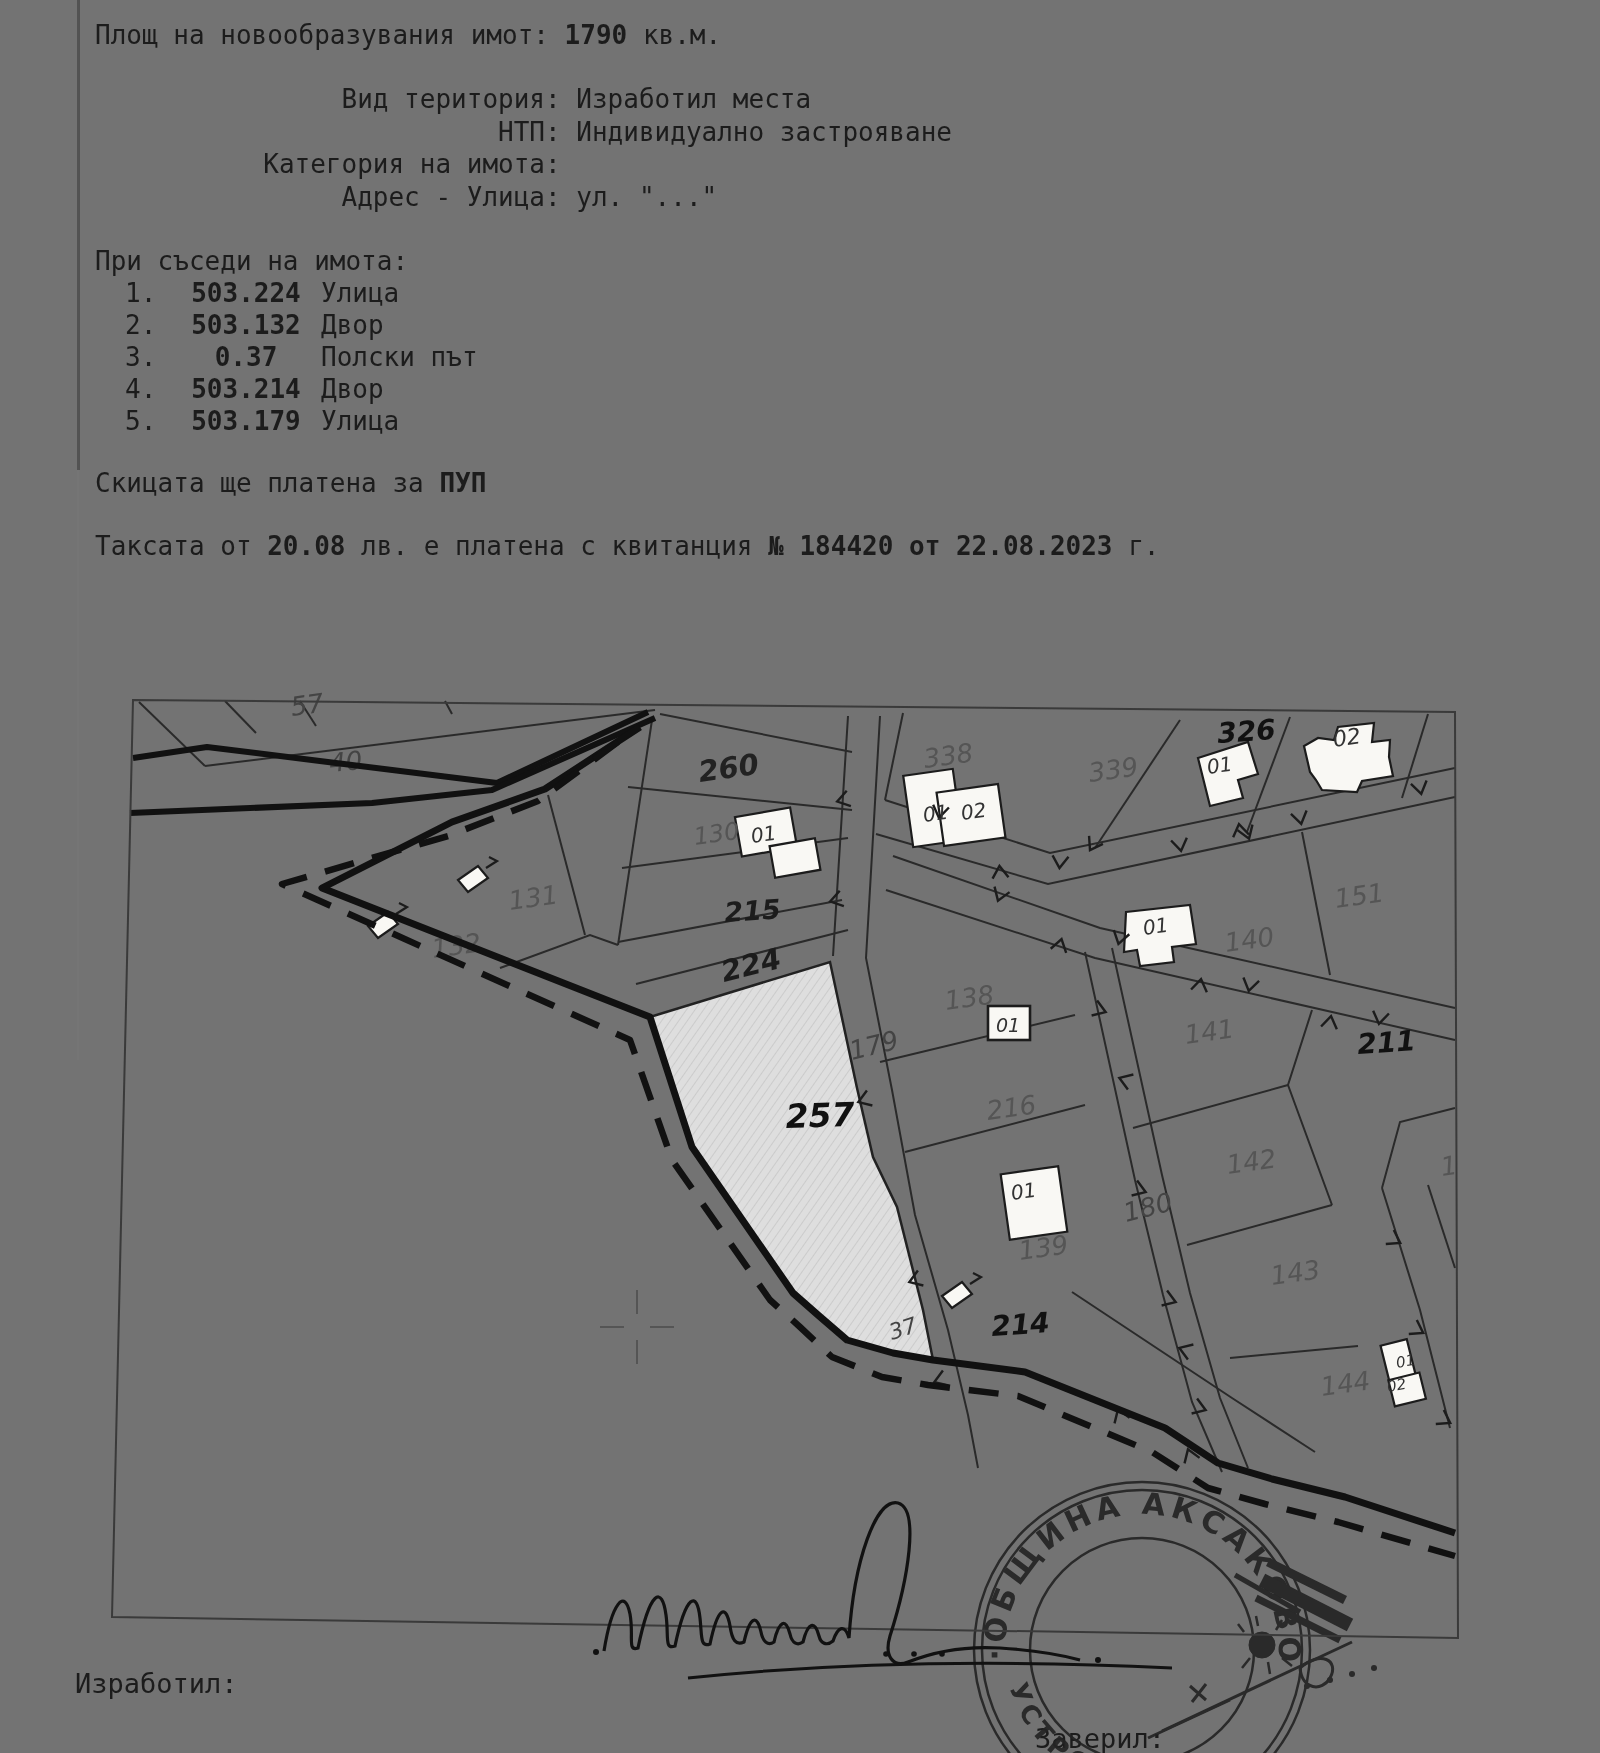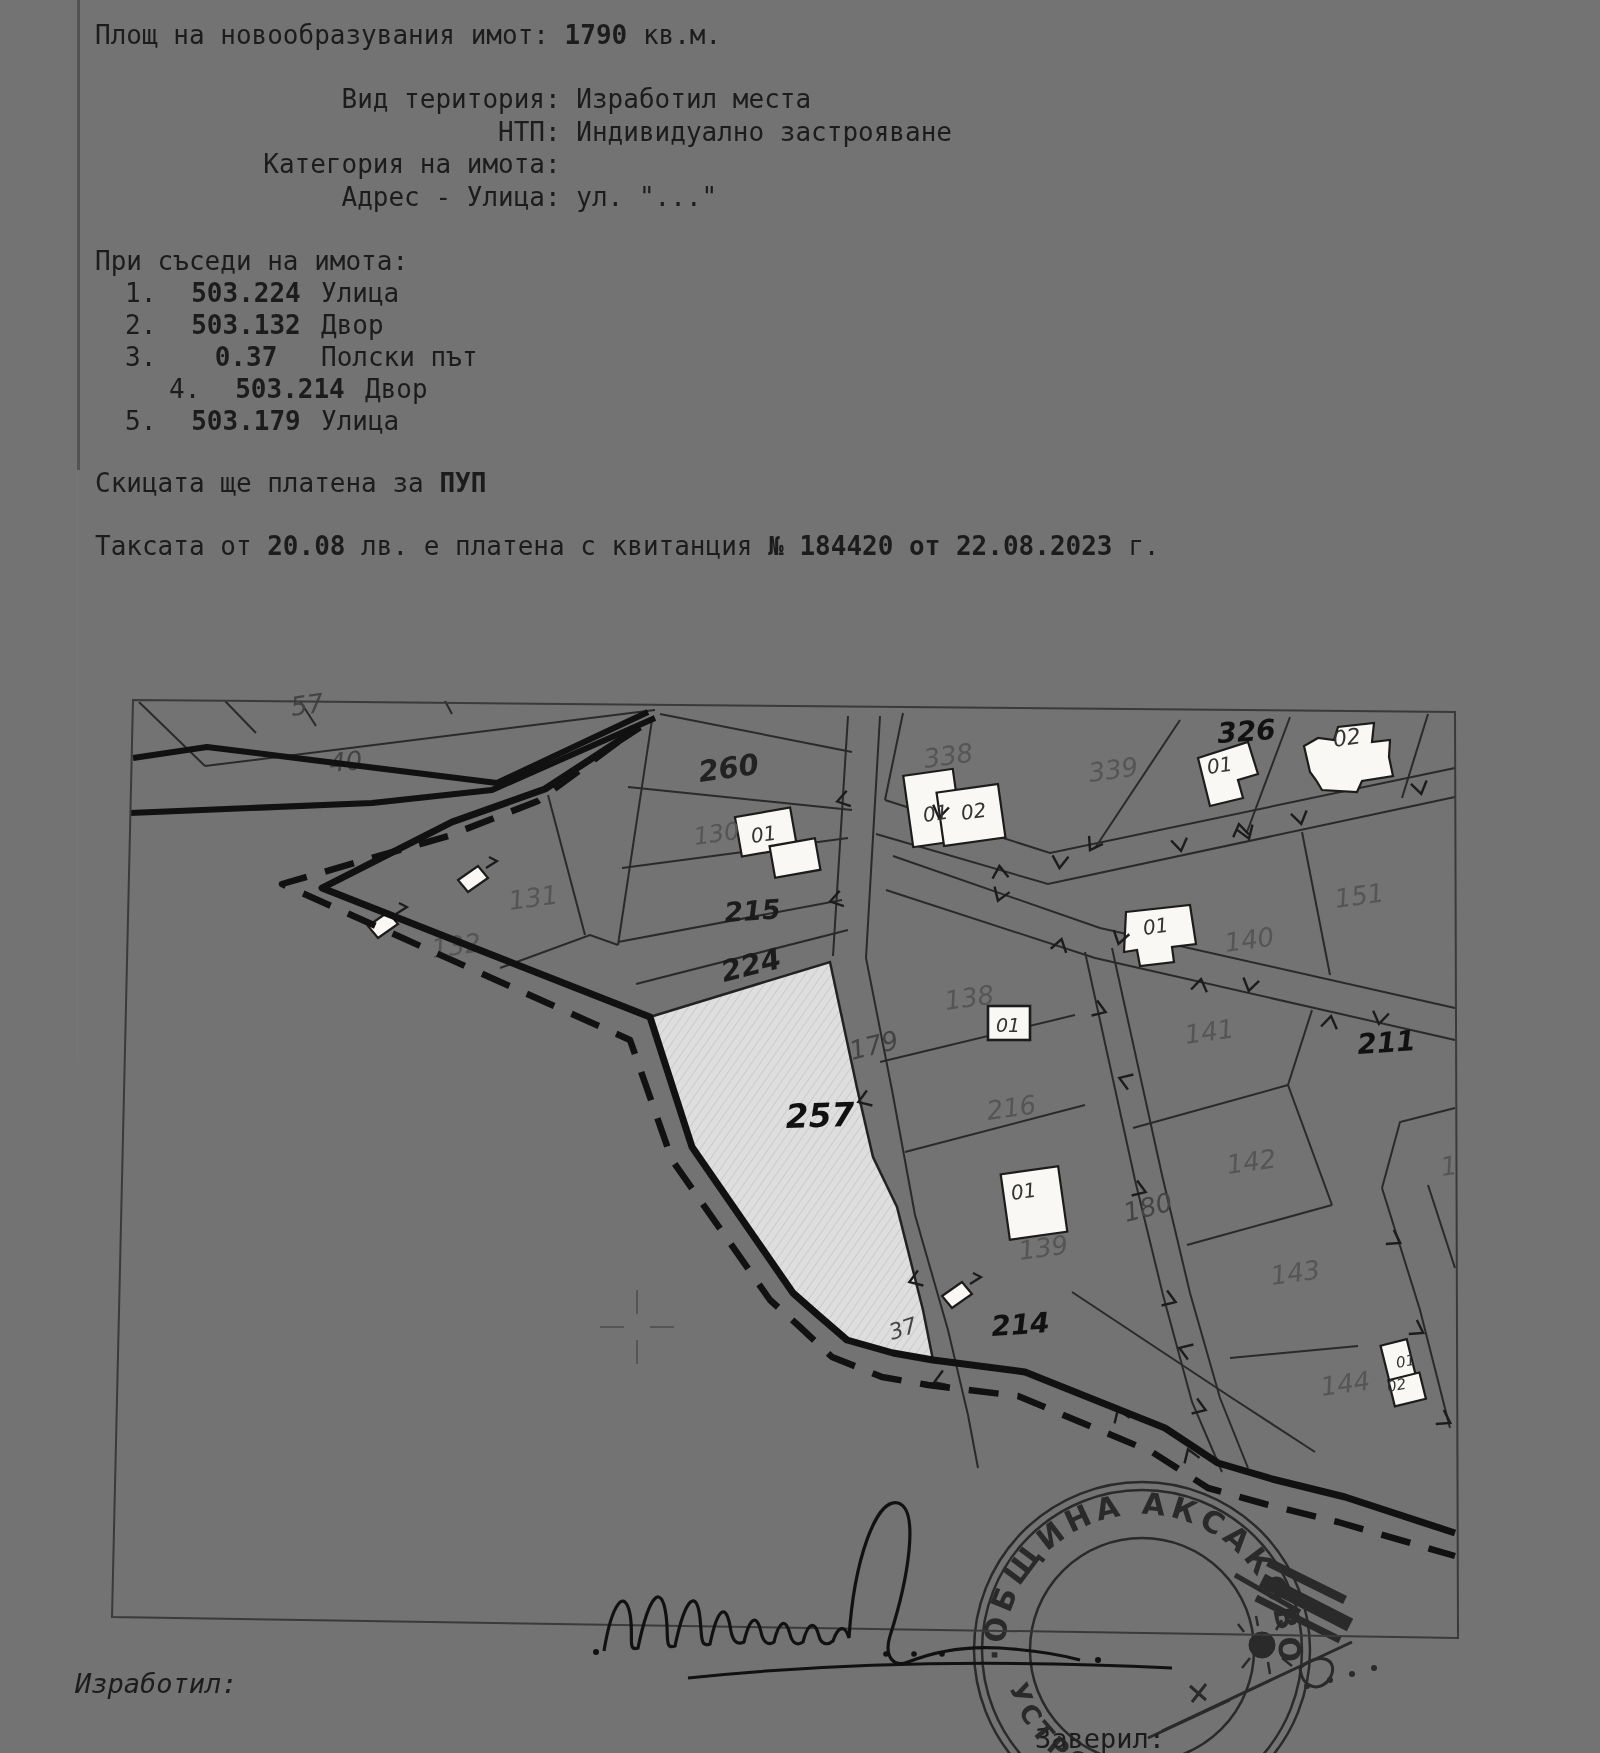--- a/index.html
+++ b/index.html
@@ -30,28 +30,28 @@
   <div class="tl" style="left:95px;top:84px;"><span class="lblcol">Вид територия</span><span>: Изработил места</span></div>
   <div class="tl" style="left:95px;top:117px;"><span class="lblcol">НТП</span><span>: Индивидуално застрояване</span></div>
   <div class="tl" style="left:95px;top:182px;"><span class="lblcol">Адрес - Улица</span><span>: ул. "..."</span></div>
   <div class="tl" style="left:95px;top:149px;"><span class="lblcol">Категория на имота</span><span>:</span></div>
 
   <div class="tl" style="left:95px;top:246px;">При съседи на имота:</div>
 
   <div class="tl nrow" style="left:125px;top:278px;"><span class="num">1.</span><span class="pid">503.224</span><span>Улица</span></div>
   <div class="tl nrow" style="left:125px;top:310px;"><span class="num">2.</span><span class="pid">503.132</span><span>Двор</span></div>
   <div class="tl nrow" style="left:125px;top:342px;"><span class="num">3.</span><span class="pid">0.37</span><span>Полски път</span></div>
-  <div class="tl nrow" style="left:125px;top:374px;margin-left:44px;"><span class="num">4.</span><span class="pid">503.214</span><span>Двор</span></div>
+  <div class="tl nrow" style="left:125px;top:374px;"><span class="num">4.</span><span class="pid">503.214</span><span>Двор</span></div>
   <div class="tl nrow" style="left:125px;top:406px;"><span class="num">5.</span><span class="pid">503.179</span><span>Улица</span></div>
 
   <div class="tl" style="left:95px;top:468px;"><span>Скицата ще платена за </span><span class="b">ПУП</span></div>
 
   <div class="tl" style="left:95px;top:531px;"><span>Таксата от </span><span class="b">20.08</span><span> лв. е платена с квитанция </span><span class="b">№ 184420</span><span class="b"> от </span><span class="b">22.08.2023</span><span> г.</span></div>
 
-  <div class="foot" style="left:75px;top:1668px;font-style:italic;">Изработил:</div>
+  <div class="foot" style="left:75px;top:1668px;">Изработил:</div>
   <div class="foot" style="left:1035px;top:1688px;margin-top:35px;">Заверил:</div>
 
   <svg width="1600" height="1753" viewBox="0 0 1600 1753">
     <defs>
       <pattern id="hatch" width="7" height="7" patternUnits="userSpaceOnUse" patternTransform="rotate(35)">
         <rect width="7" height="7" fill="#dedede"></rect>
         <line x1="0" y1="0" x2="0" y2="7" stroke="#cbcbcb" stroke-width="2"></line>
       </pattern>
     </defs>
 

